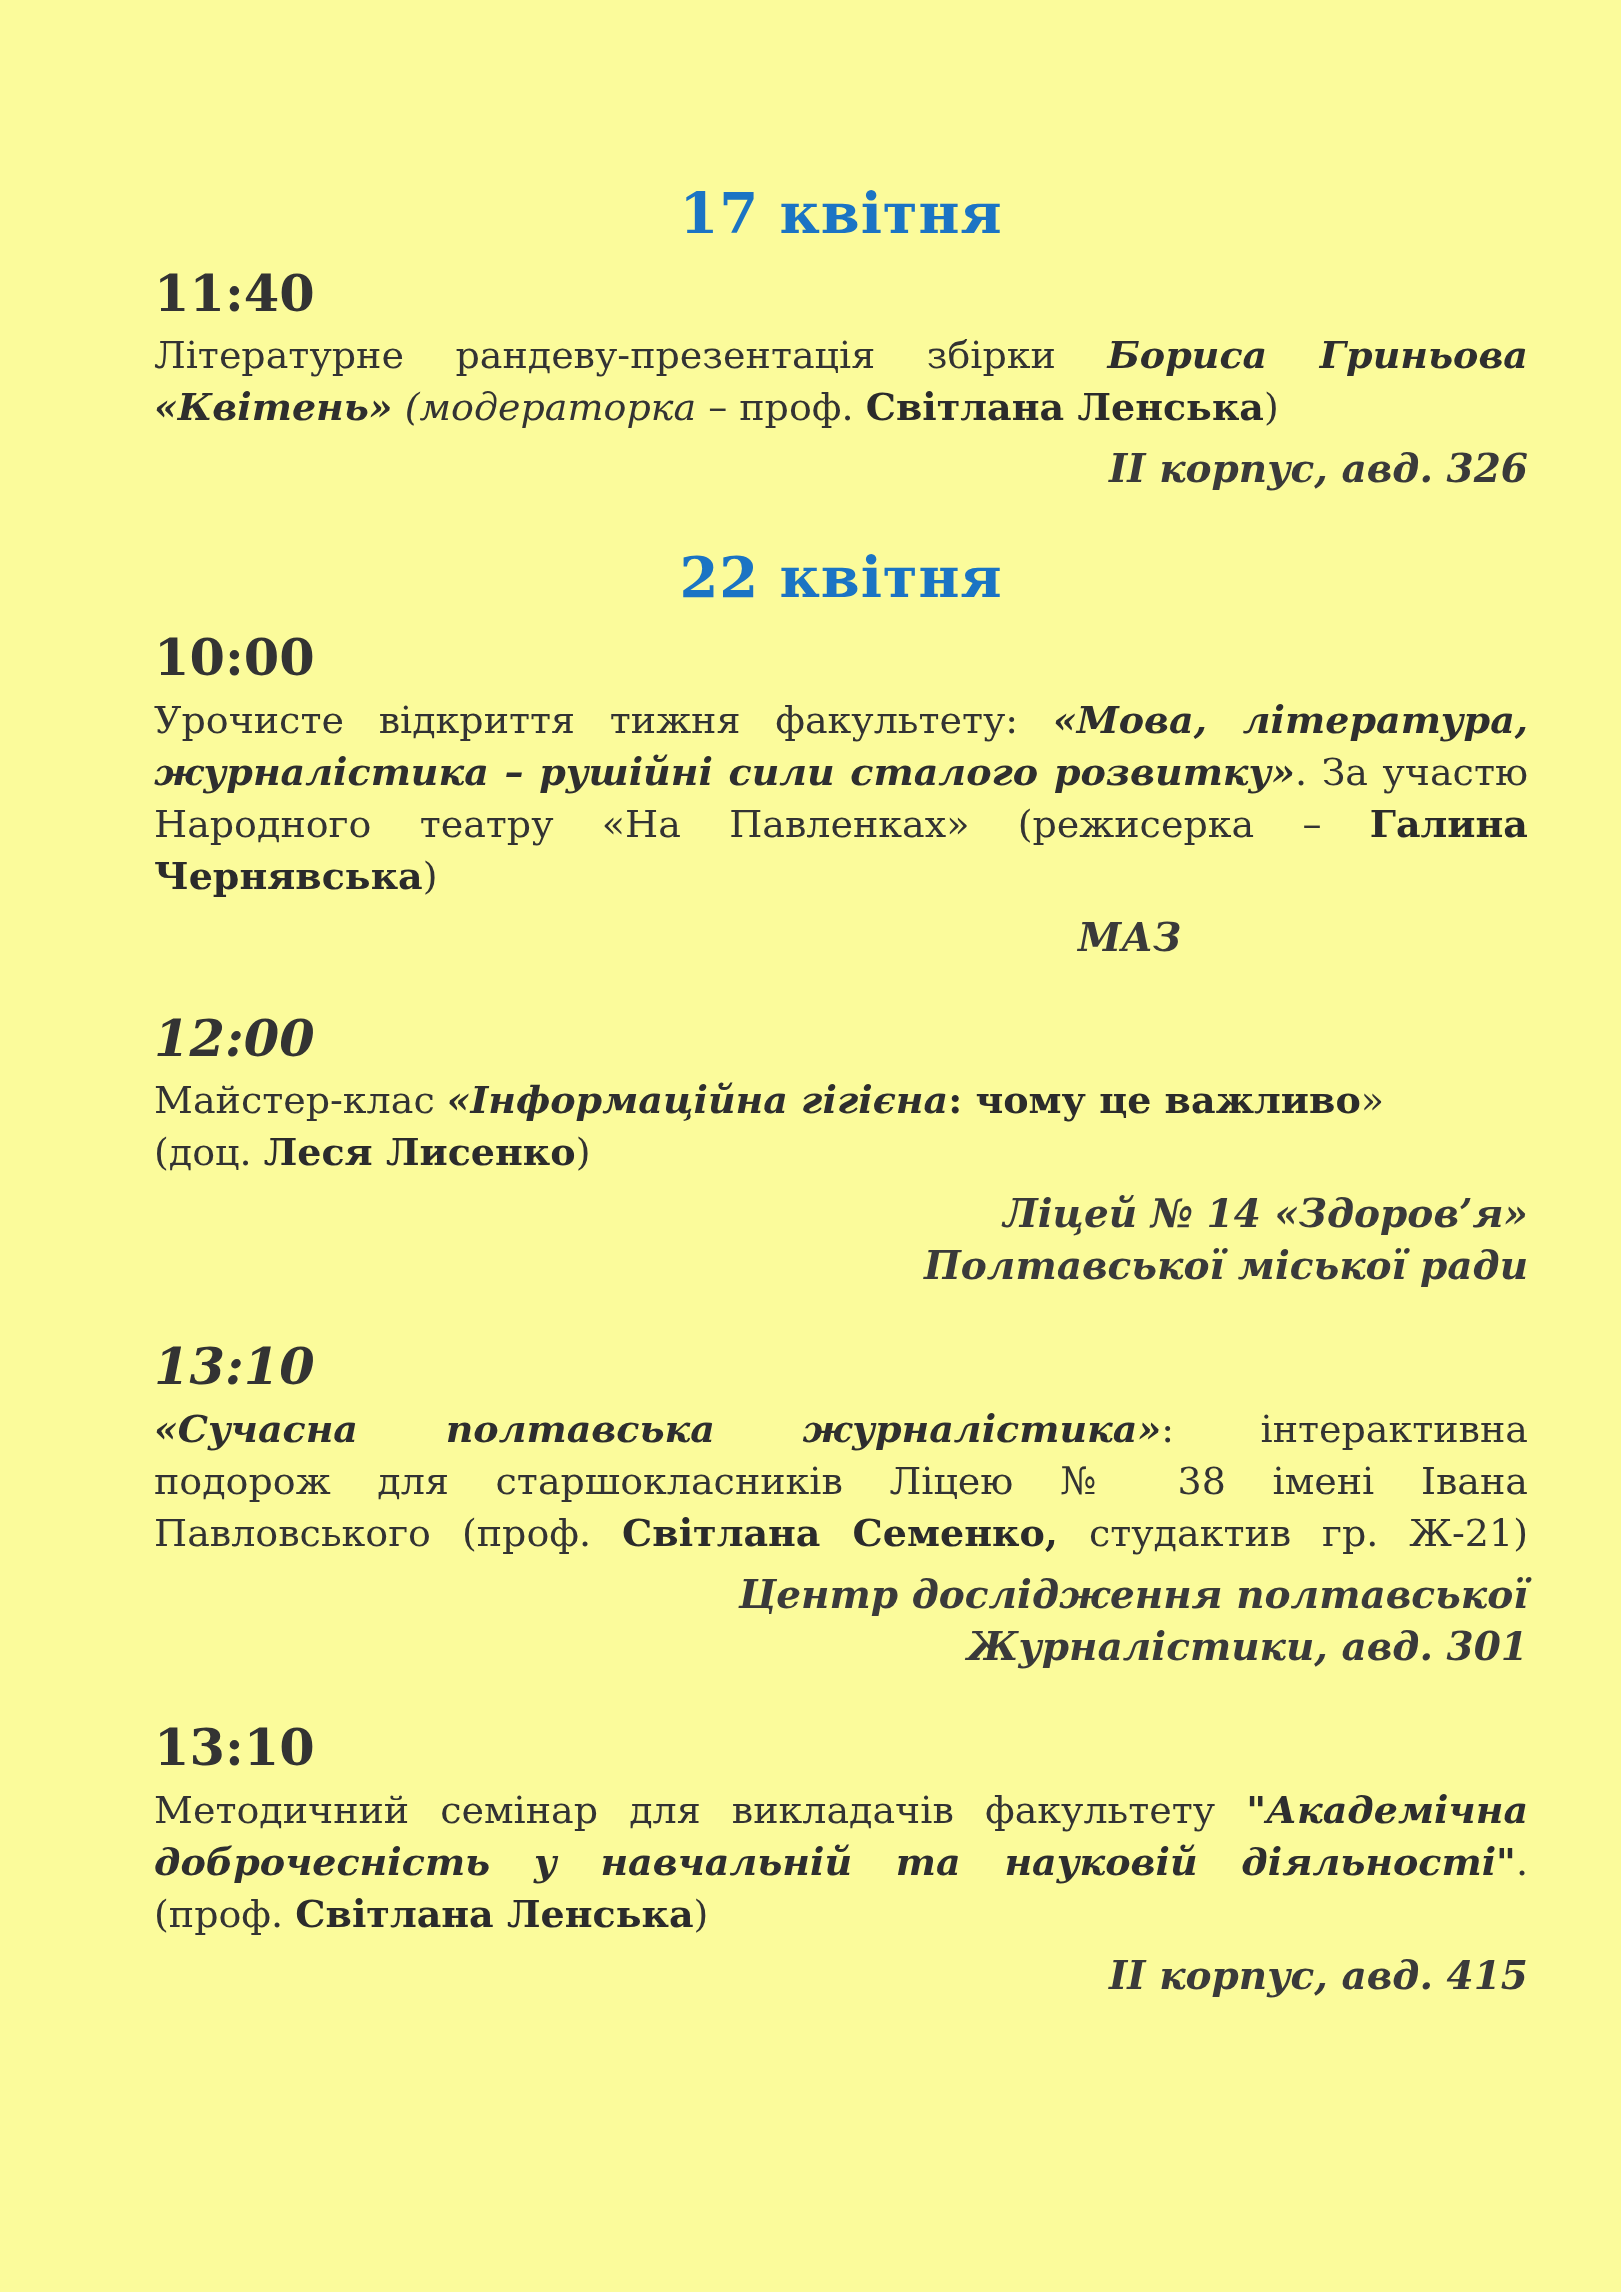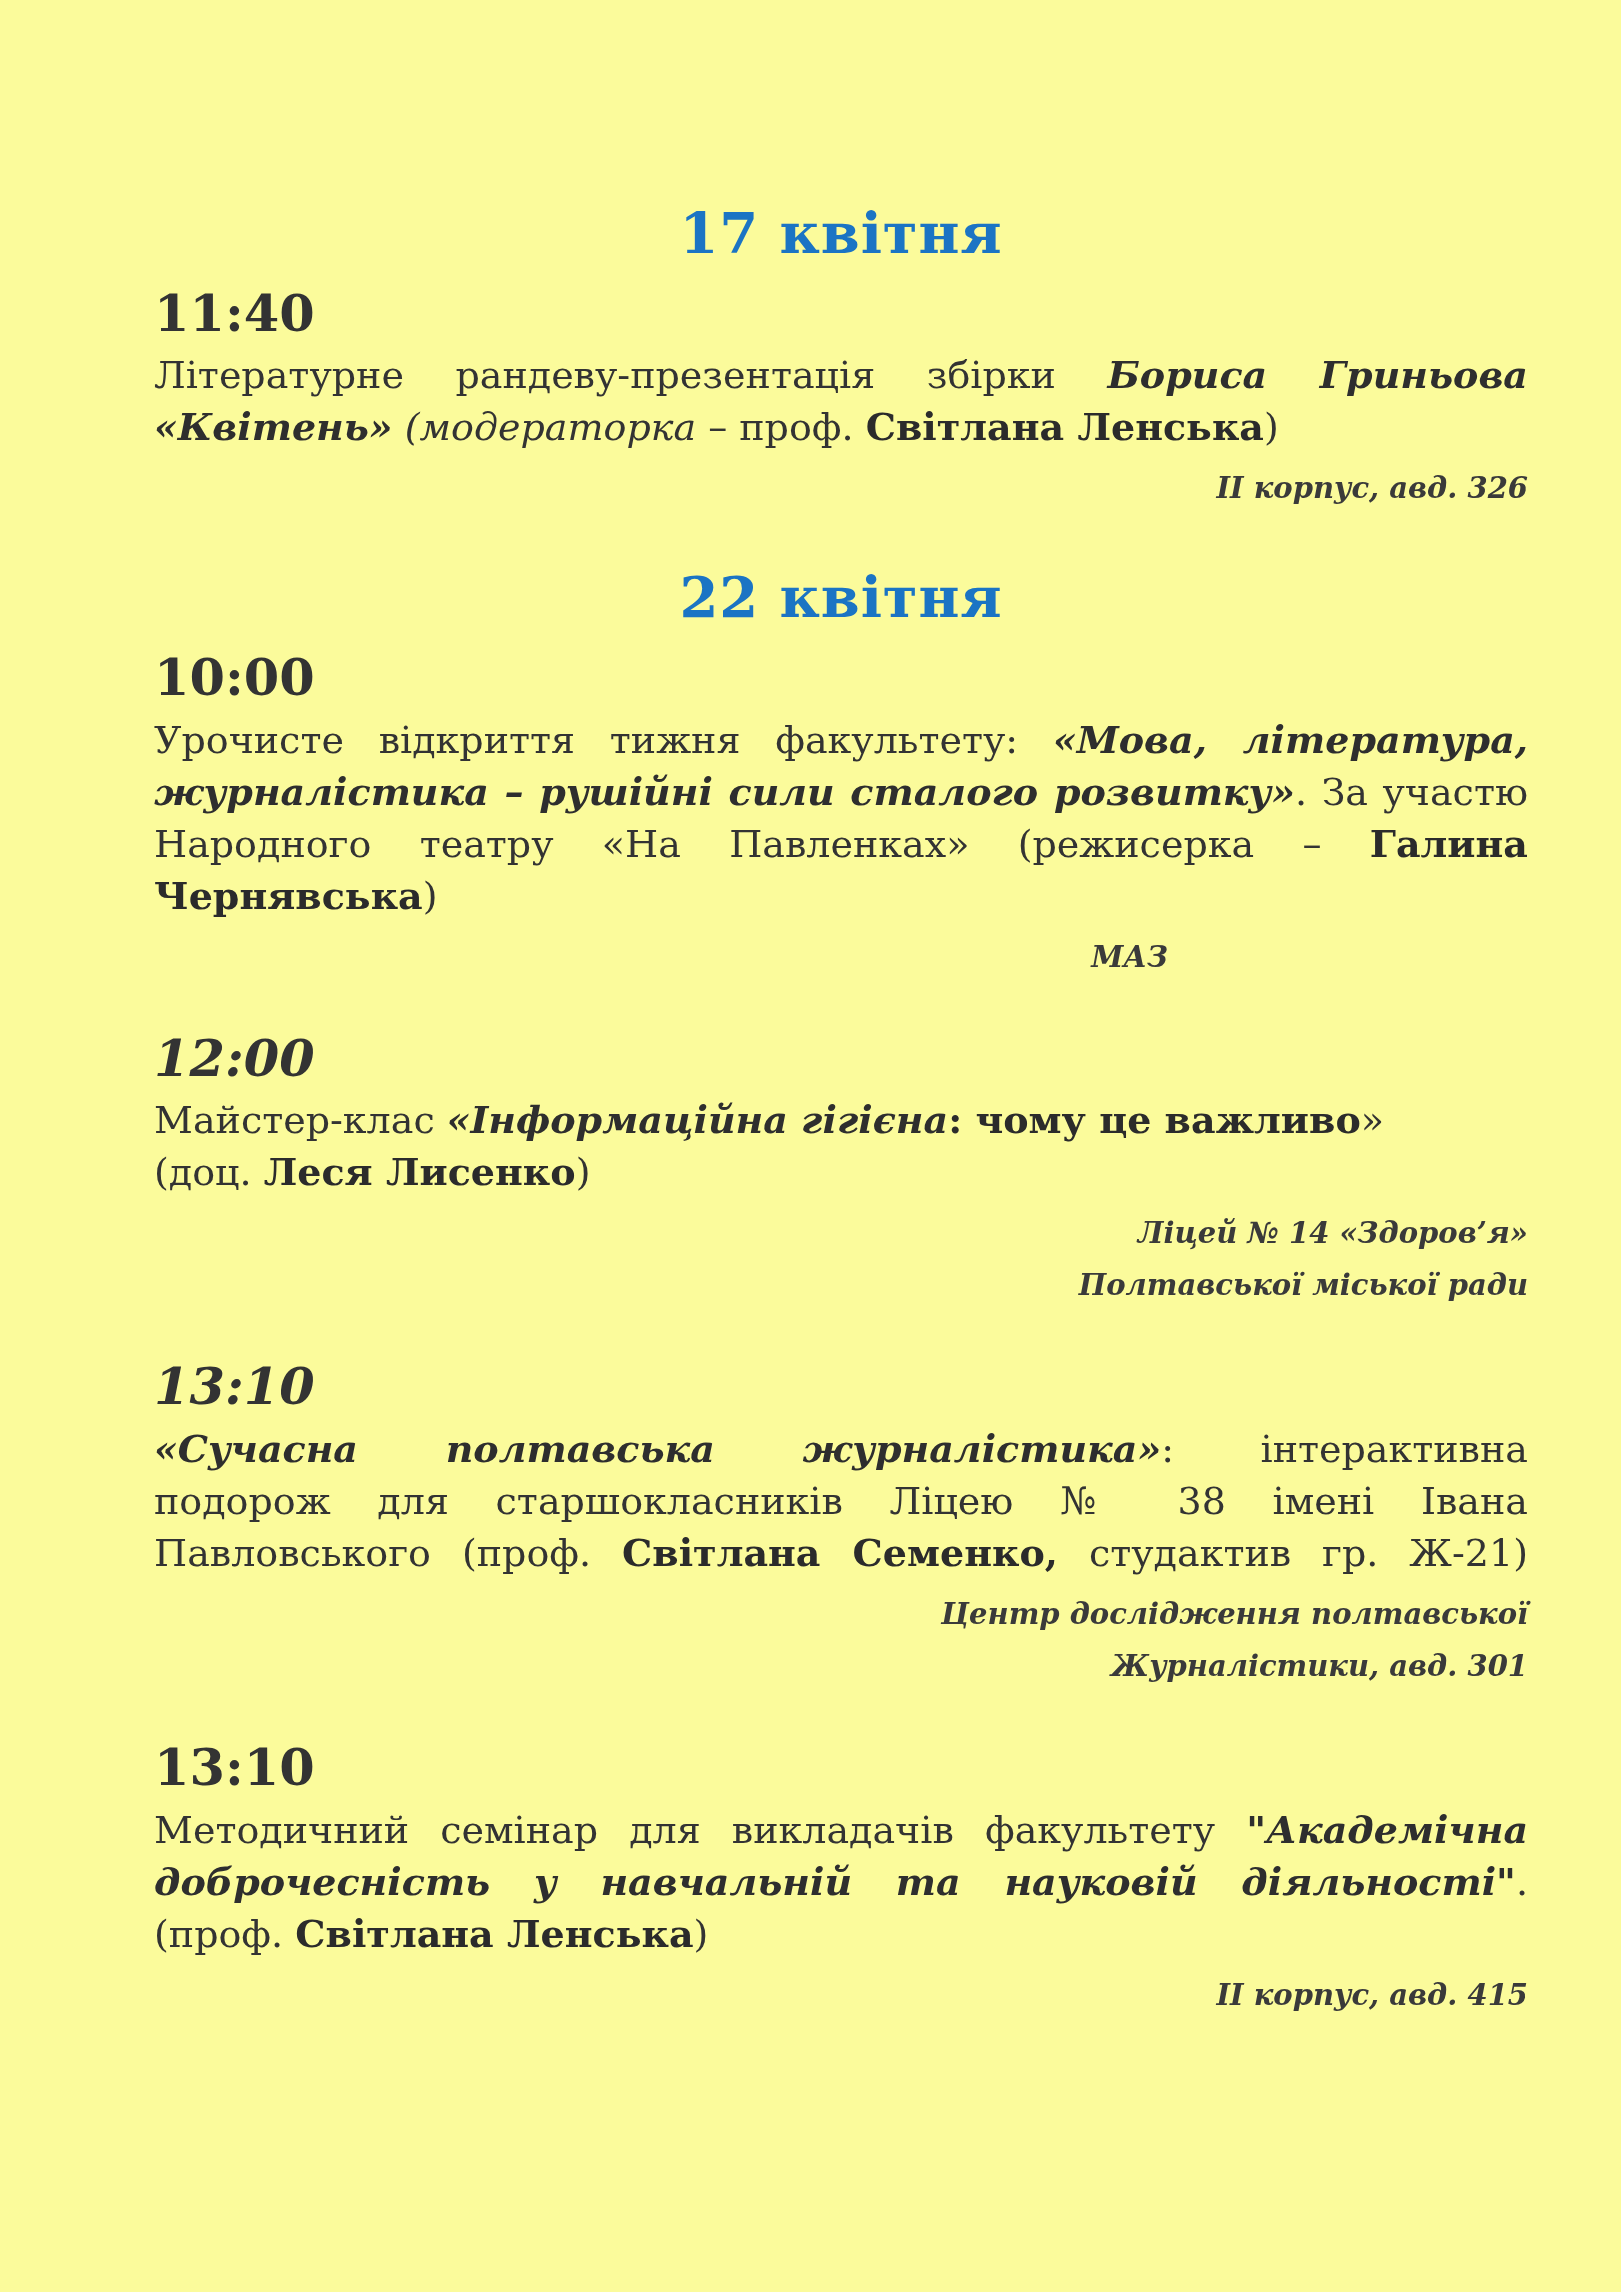--- a/index.html
+++ b/index.html
@@ -7,21 +7,20 @@
   .page {
     position: relative;
     width: 1622px;
     height: 2119px;
     box-sizing: border-box;
     background: #fbfb9b;
     overflow: hidden;
     font-family: "DejaVu Serif", "Liberation Serif", serif;
     color: #333333;
     padding: 179px 94px 14.3px 154px;
-    margin-top: 20px;
   }
   .date-heading {
     text-align: center;
     font-size: 56px;
     line-height: 68px;
     font-weight: bold;
     color: #1b74c4;
     margin: 0 0 19.7px 0;
     letter-spacing: 0.9px;
   }
@@ -39,21 +38,21 @@
     font-size: 38px;
     line-height: 52px;
     color: #333333;
   }
   .line.just { text-align: justify; text-align-last: justify; }
   .run.r  { font-weight: normal; font-style: normal; }
   .run.b  { font-weight: bold;   font-style: normal; color: #2b2b2b; }
   .run.i  { font-weight: normal; font-style: italic; }
   .run.bi { font-weight: bold;   font-style: italic; color: #2e2e2e; }
   .loc {
-    font-size: 29px;
+    font-size: 39px;
     line-height: 52px;
     font-weight: bold;
     font-style: italic;
     color: #3a3a3a;
     text-align: right;
   }
   .line + .loc { margin-top: 9px; }
   .loc.maz { text-align: center; padding-left: 42%; }
 </style>
 </head>

